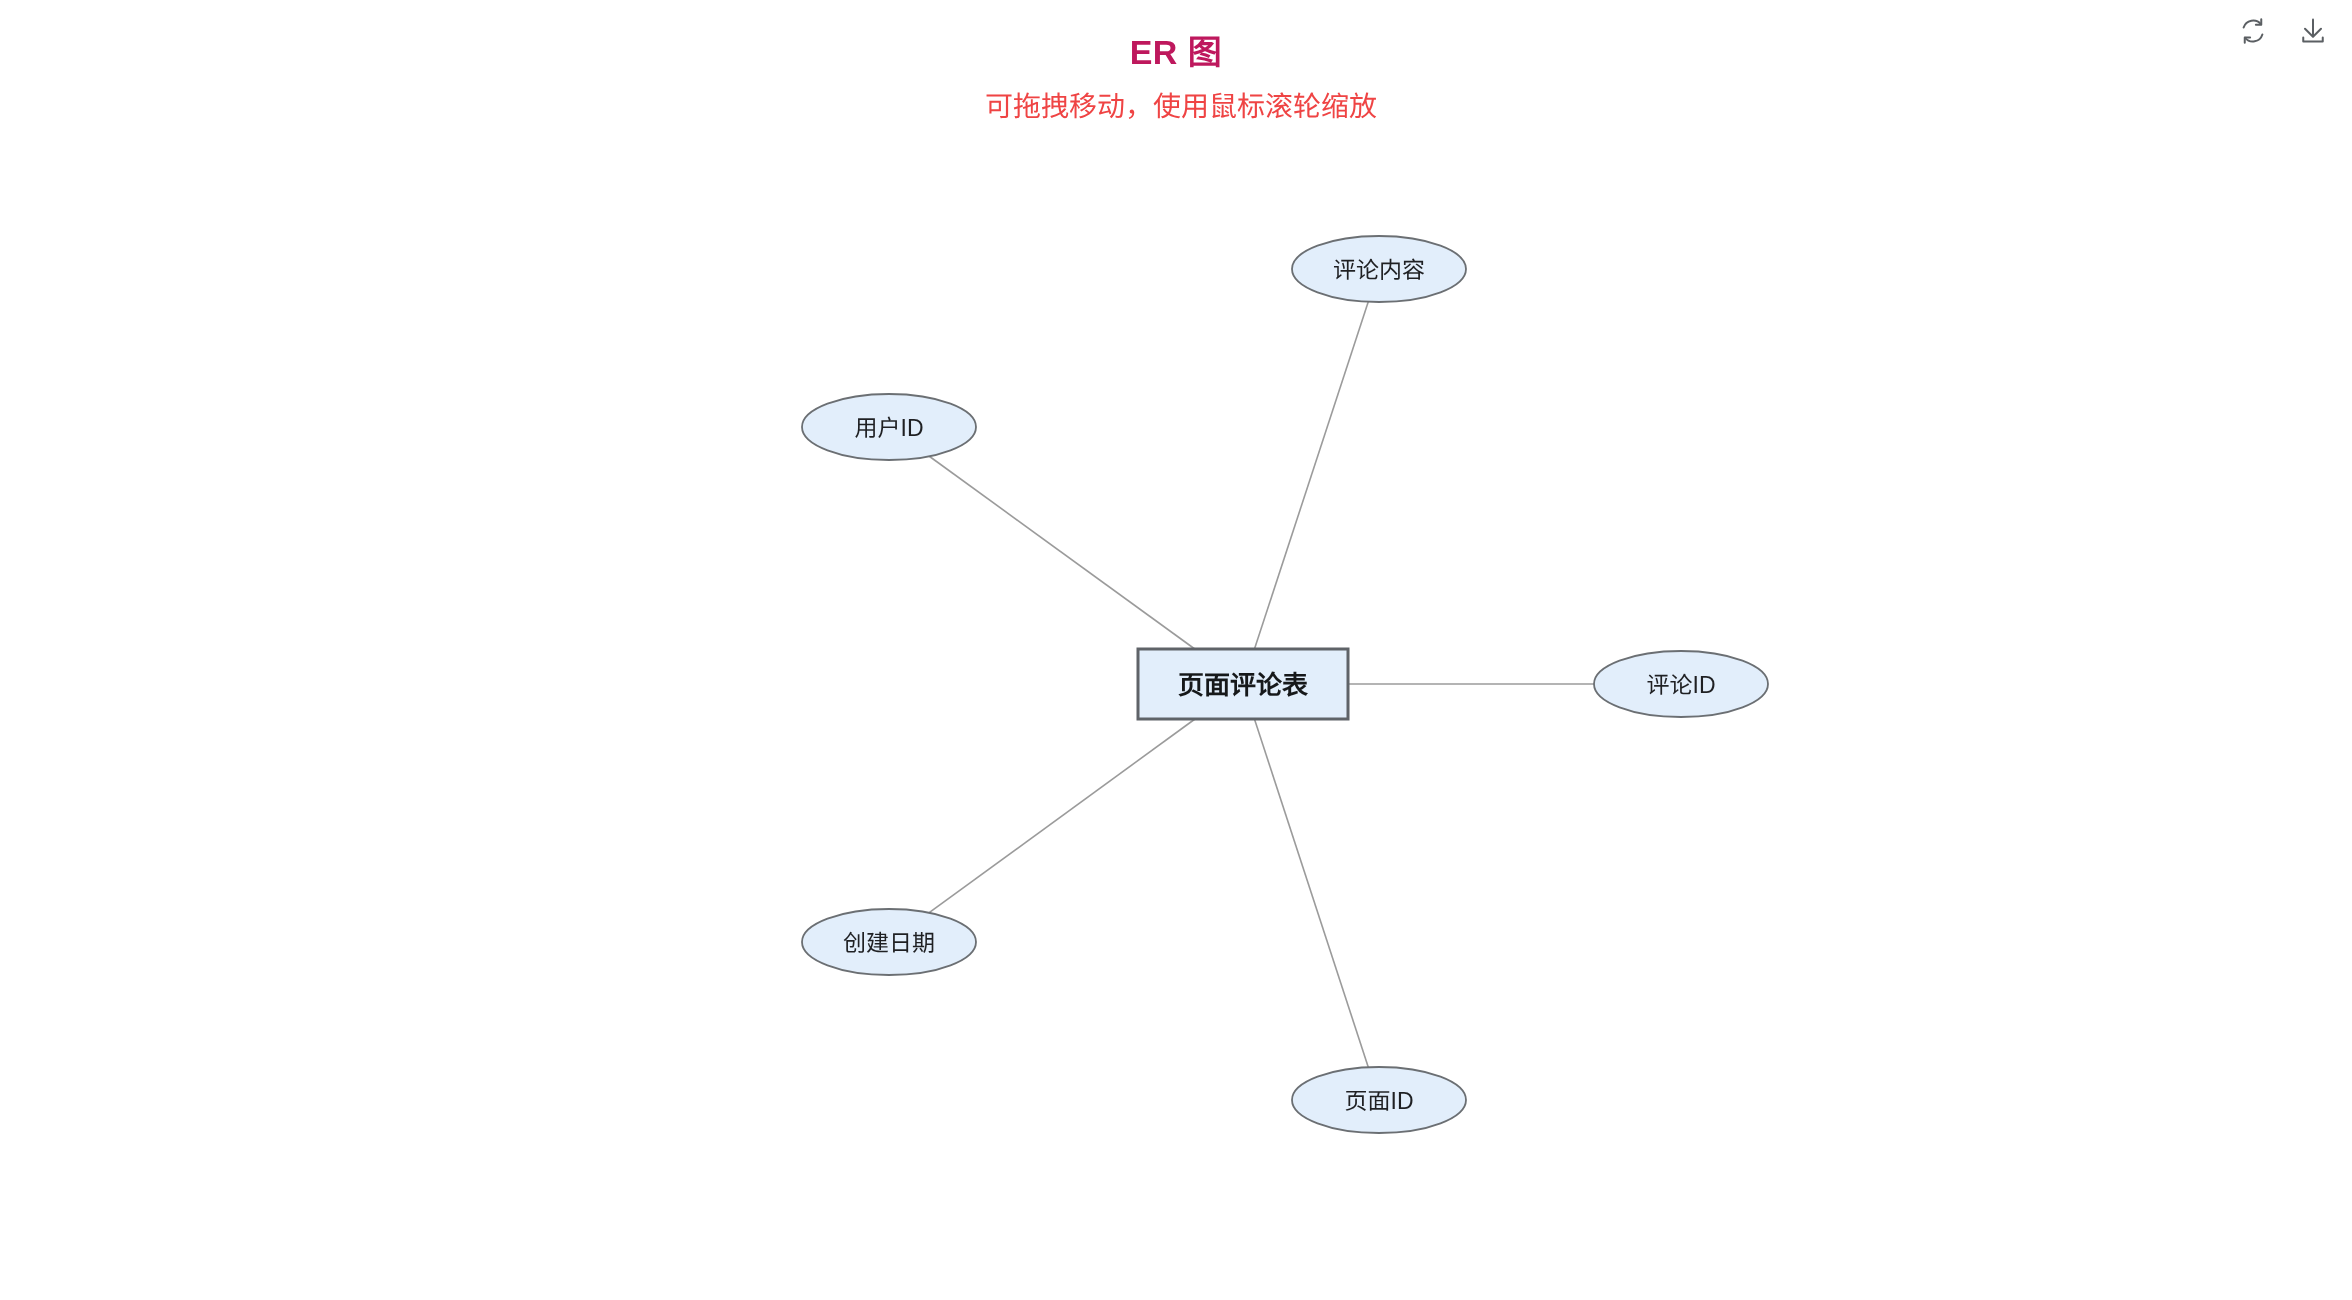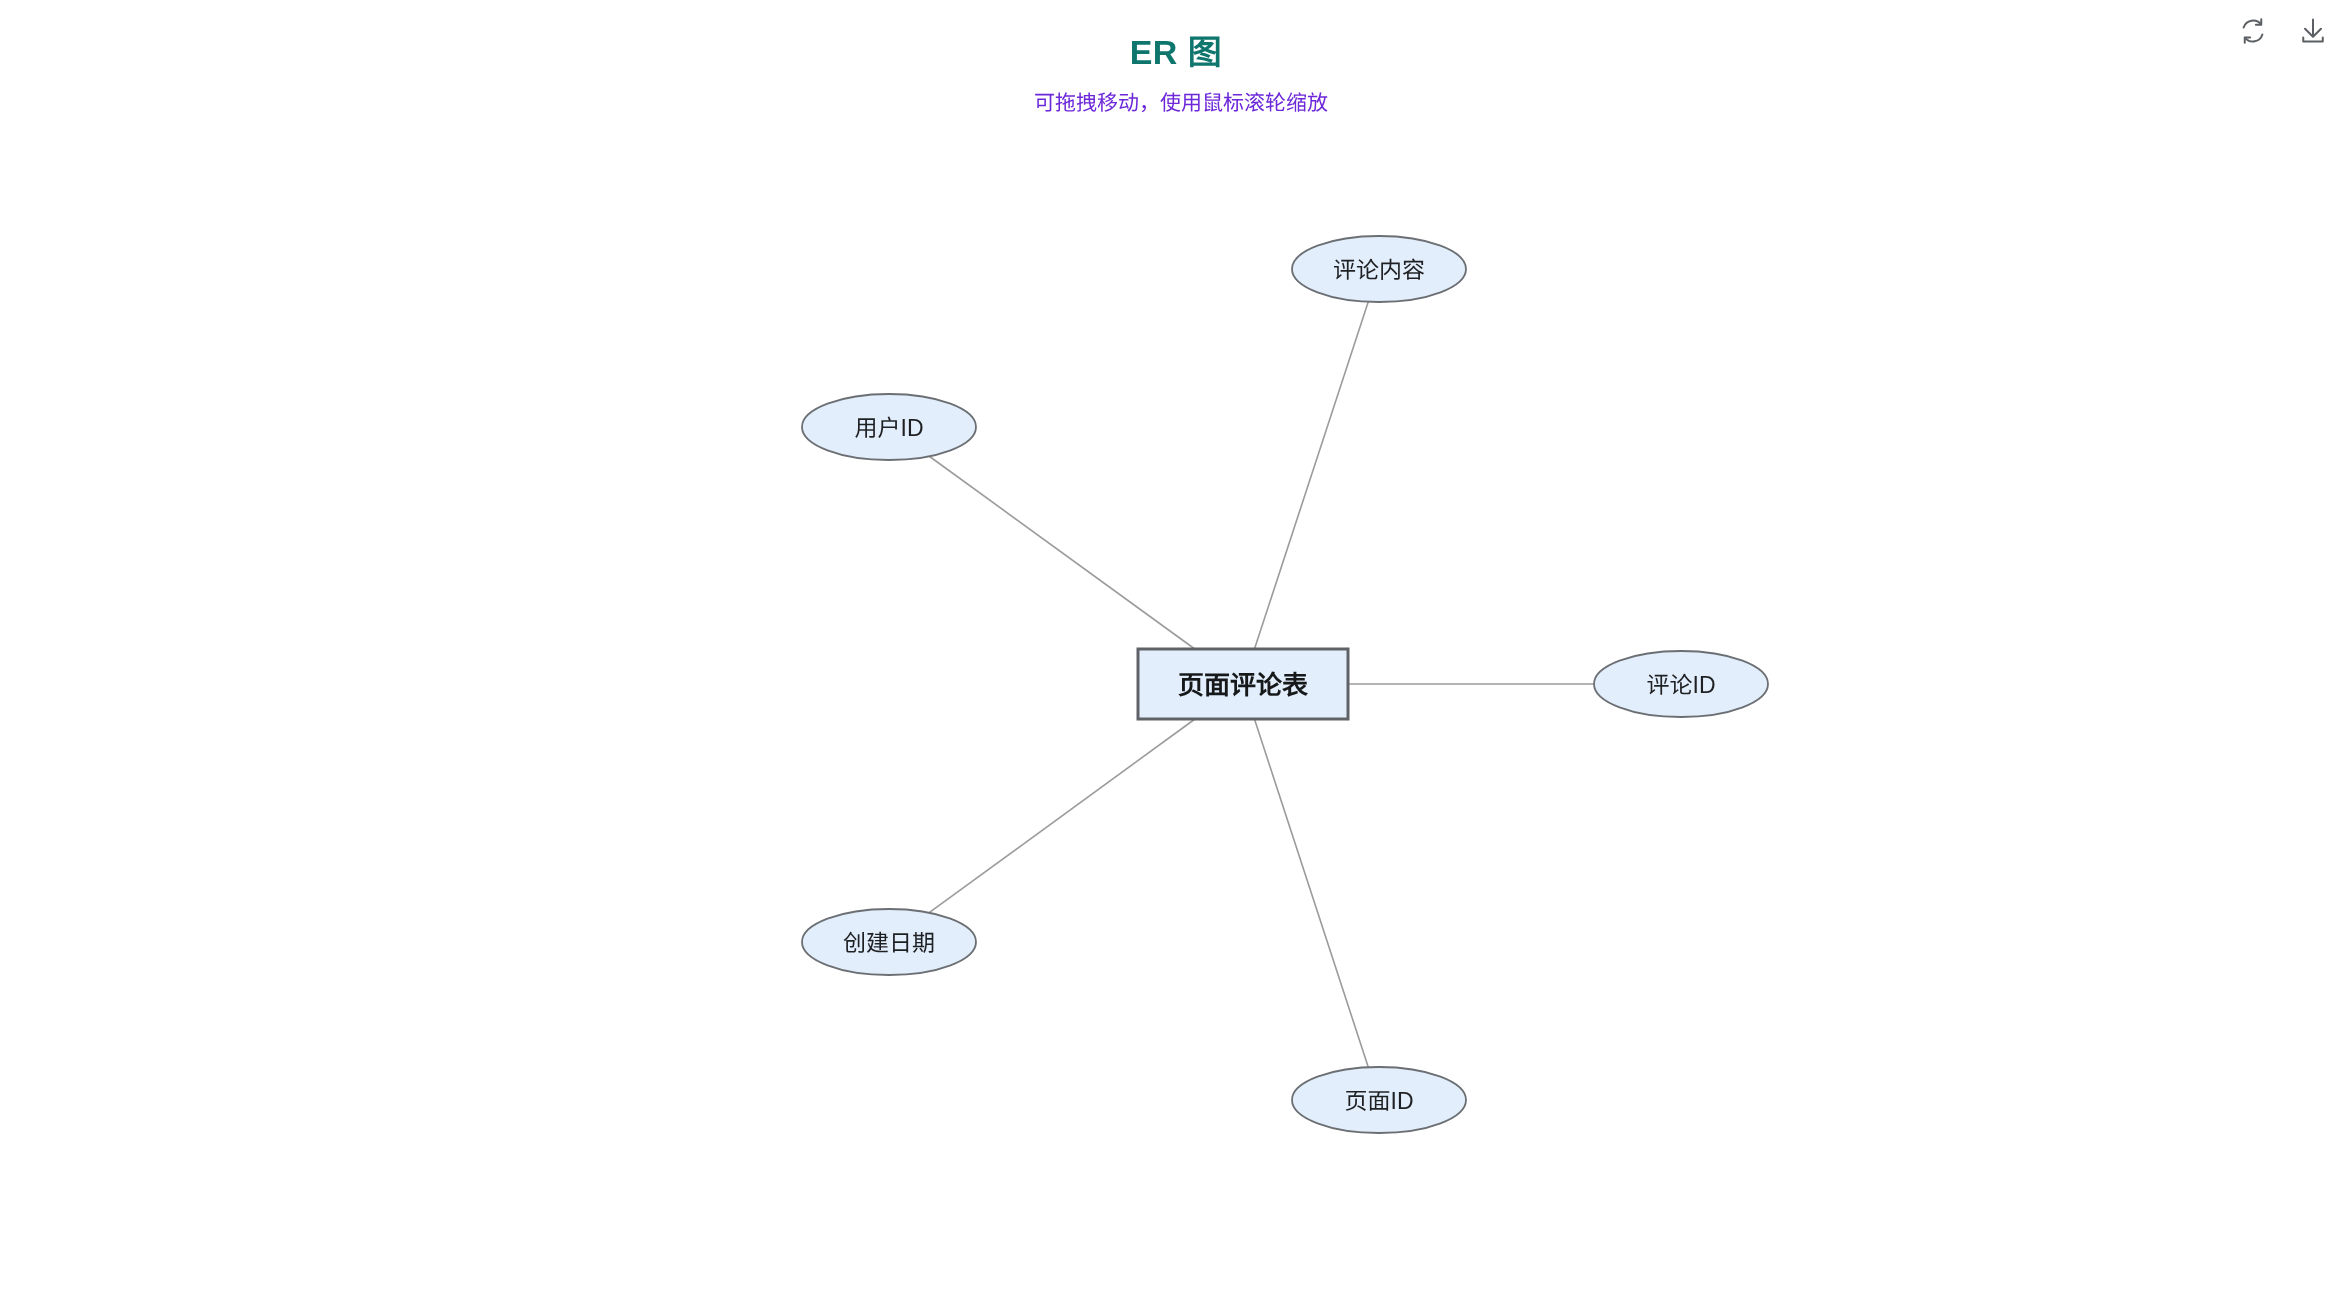--- a/index.html
+++ b/index.html
@@ -53,29 +53,29 @@
     width: 2352px;
     text-align: center;
     pointer-events: none;
   }
   .page-title {
     margin: 0;
     padding-top: 32px;
     font-size: 34px;
     line-height: 1.2;
     font-weight: bold;
-    color: #0f766e;
+    color: #be185d;
     letter-spacing: 0.5px;
   }
   .page-subtitle {
     margin: 0;
     padding-top: 16px;
-    font-size: 21px;
+    font-size: 28px;
     line-height: 1.3;
-    color: #6d28d9;
+    color: #ef4444;
     font-weight: normal;
     padding-left: 10px;
   }
 
   
   .canvas {
     position: absolute;
     inset: 0;
     cursor: grab;
   }

